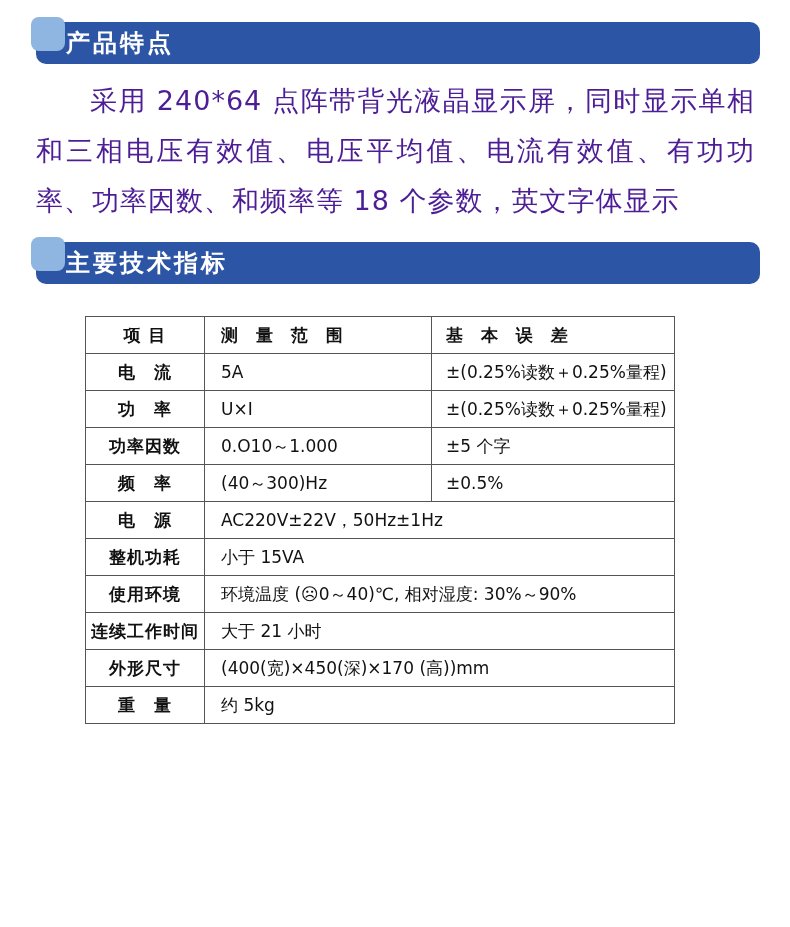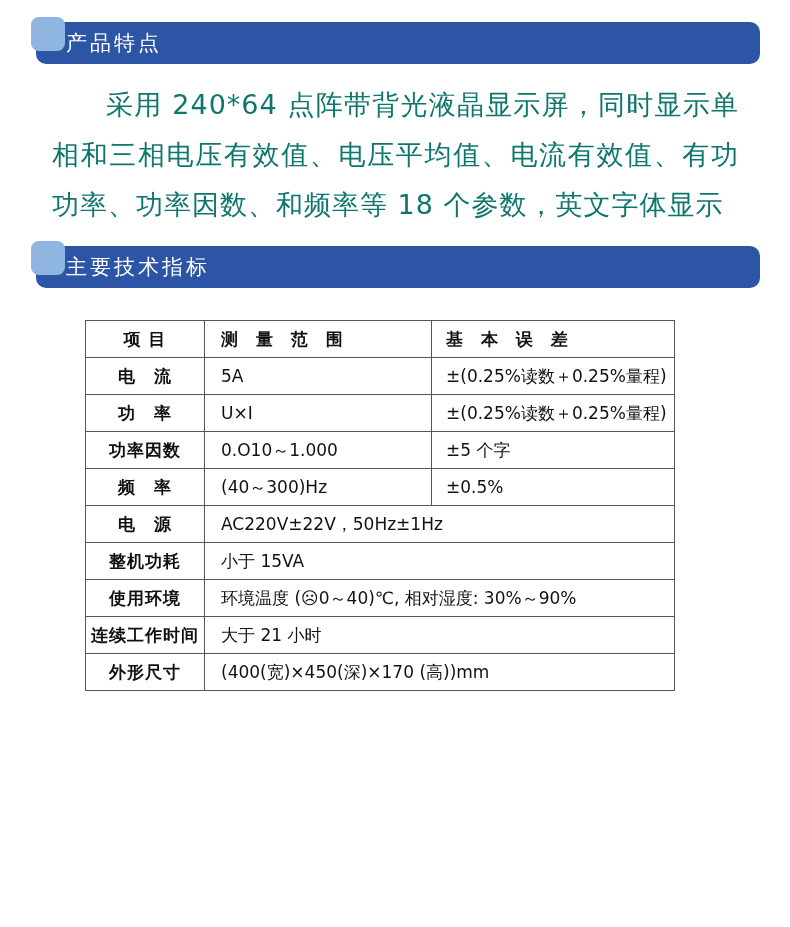--- a/index.html
+++ b/index.html
@@ -34,40 +34,40 @@
     left: -5px;
     top: -5px;
     width: 34px;
     height: 34px;
     background: var(--banner-accent, #8fb5e1);
     border-radius: 8px;
     z-index: -1;
   }
   .banner .banner-title {
     color: #ffffff;
-    font-size: 21px;
-    font-weight: normal;
+    font-size: 24px;
+    font-weight: bold;
     letter-spacing: 3px;
     line-height: 1;
   }
   .banner-1 { margin-top: 22px; }
   .banner-2 { margin-top: 16px; }
 
   
   .features {
     margin: 12px 35px 0 36px;
   }
   .features p {
-    margin: 16px;
+    margin: 0;
     font-size: 27px;
     line-height: 50px;
     letter-spacing: 1px;
     text-align: justify;
     text-indent: 2em;
-    color: #0f766e;
+    color: #4c1d95;
   }
 
   
   .specs-table-wrap {
     margin: 32px 0 0 85px;
   }
   table.specs {
     border-collapse: collapse;
     width: 590px;
     table-layout: fixed;
@@ -164,17 +164,21 @@
             <td class="col-range" colspan="2">环境温度 (☹0～40)℃, 相对湿度: 30%～90%</td>
           </tr>
           <tr>
             <td class="col-item">连续工作时间</td>
             <td class="col-range" colspan="2">大于 21 小时</td>
           </tr>
           <tr>
             <td class="col-item">外形尺寸</td>
             <td class="col-range" colspan="2">(400(宽)×450(深)×170 (高))mm</td>
           </tr>
+          <tr>
+            <td class="col-item">重　量</td>
+            <td class="col-range" colspan="2">约 5kg</td>
+          </tr>
         </tbody>
     </table>
   </div>
 
 </div>
 
 </body></html>

